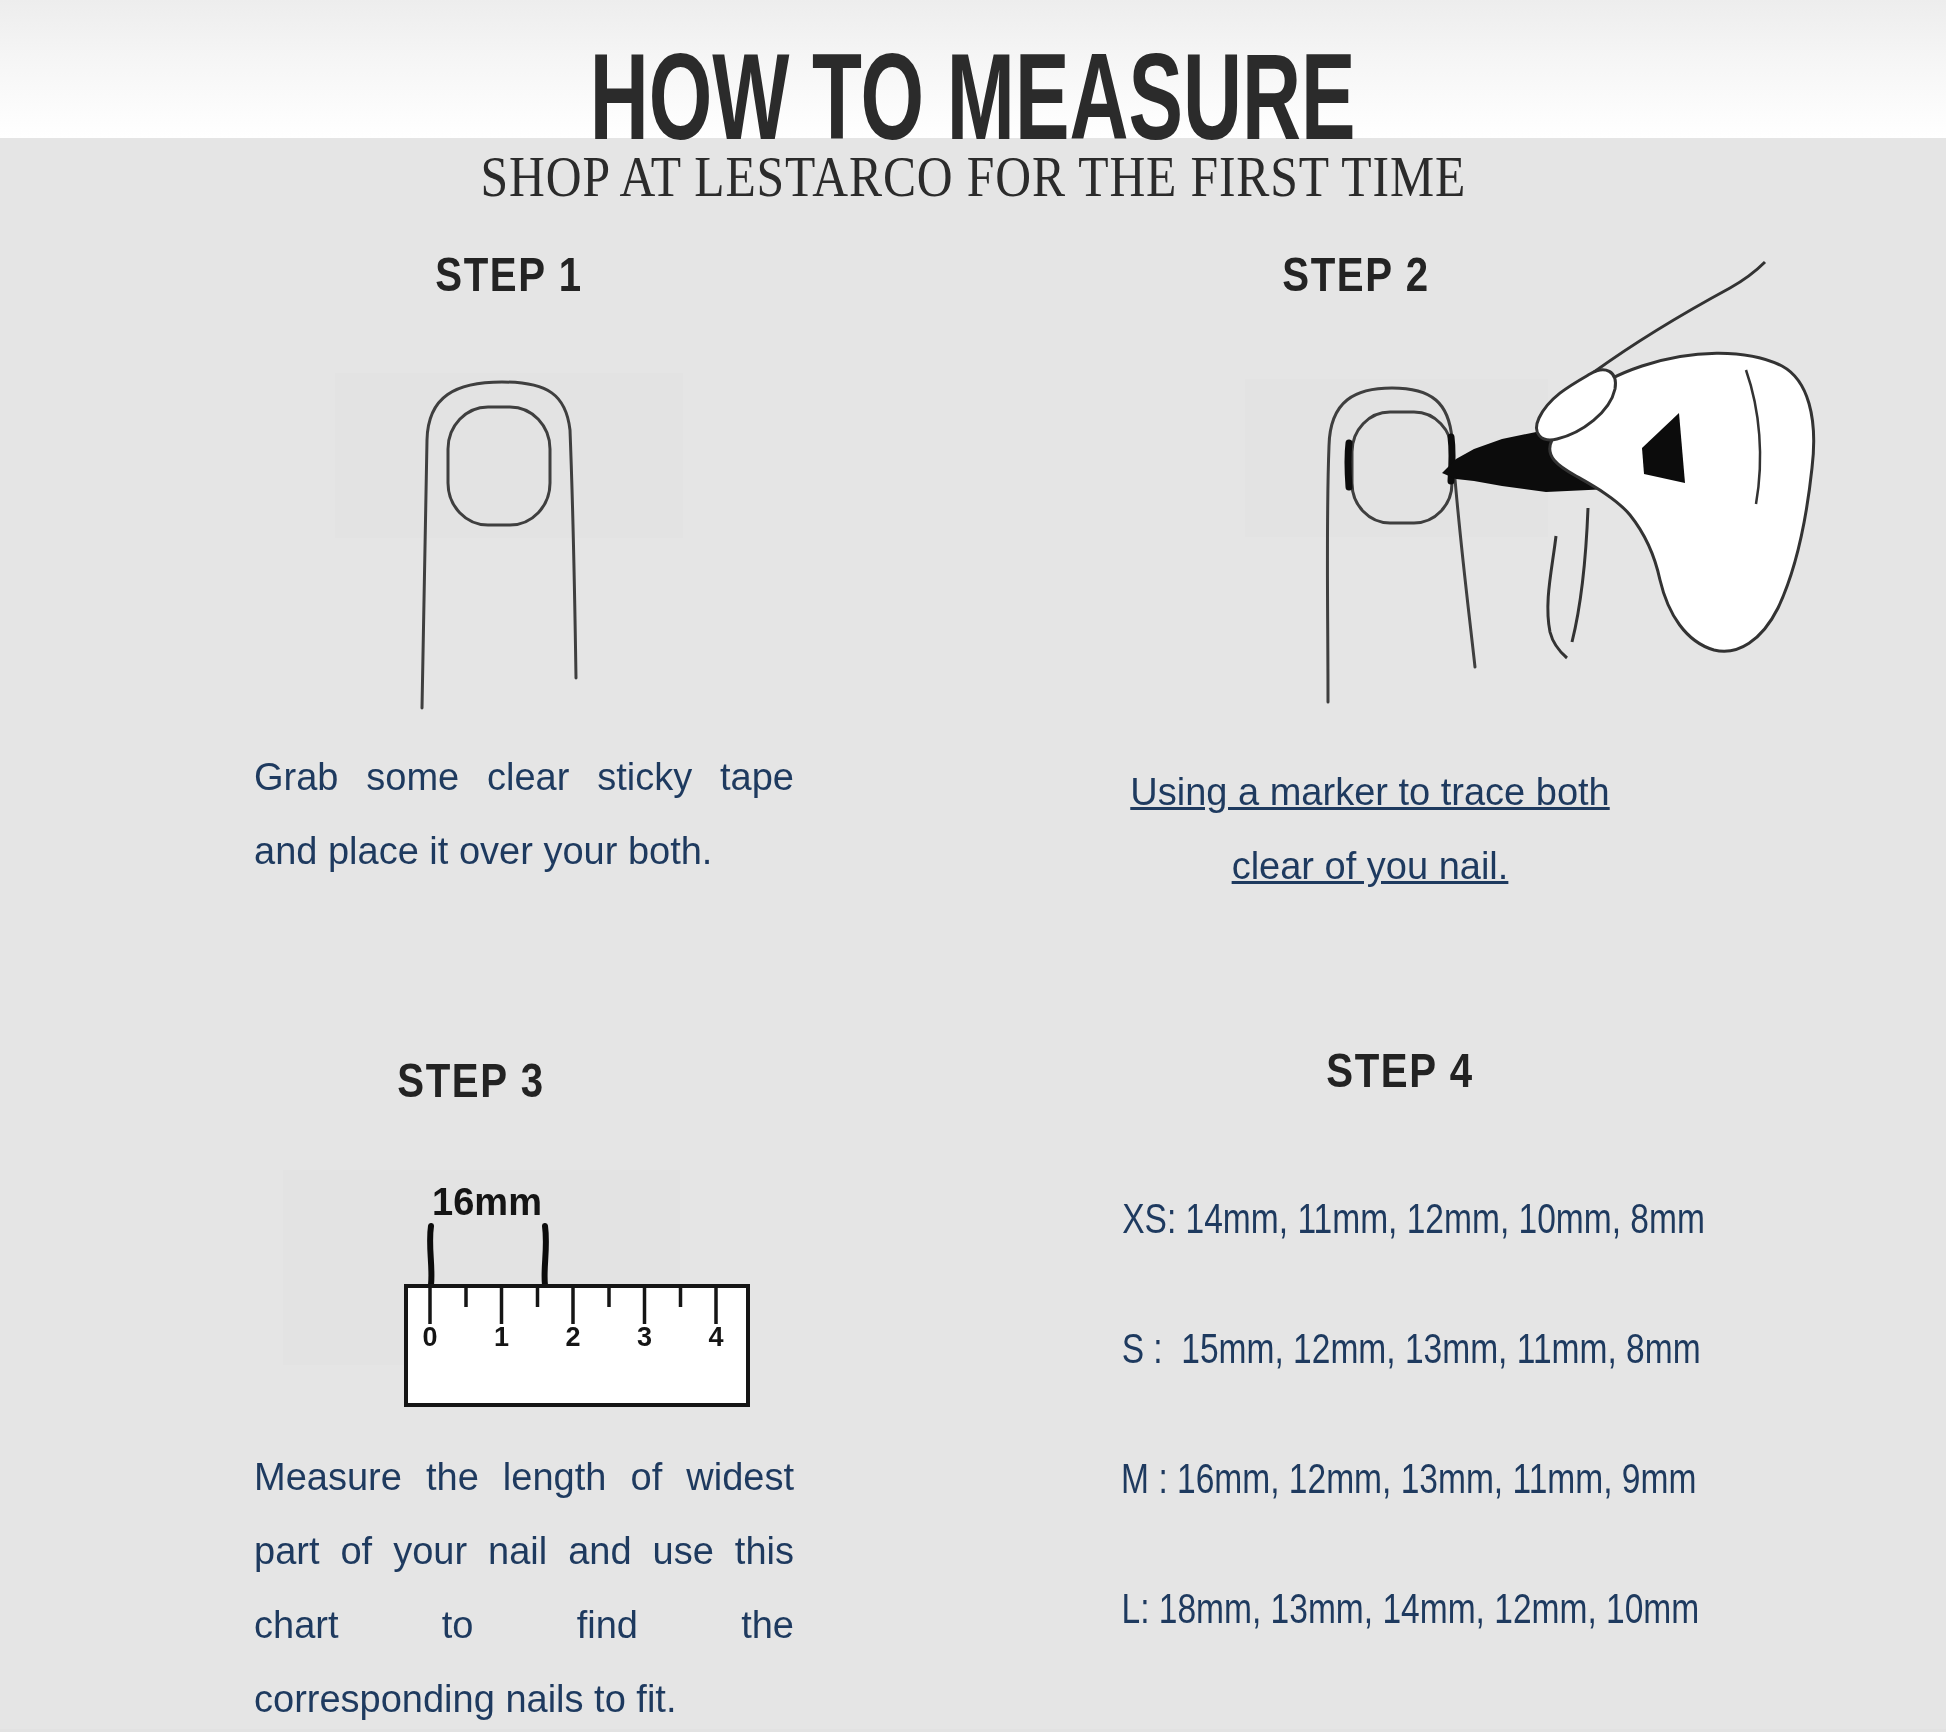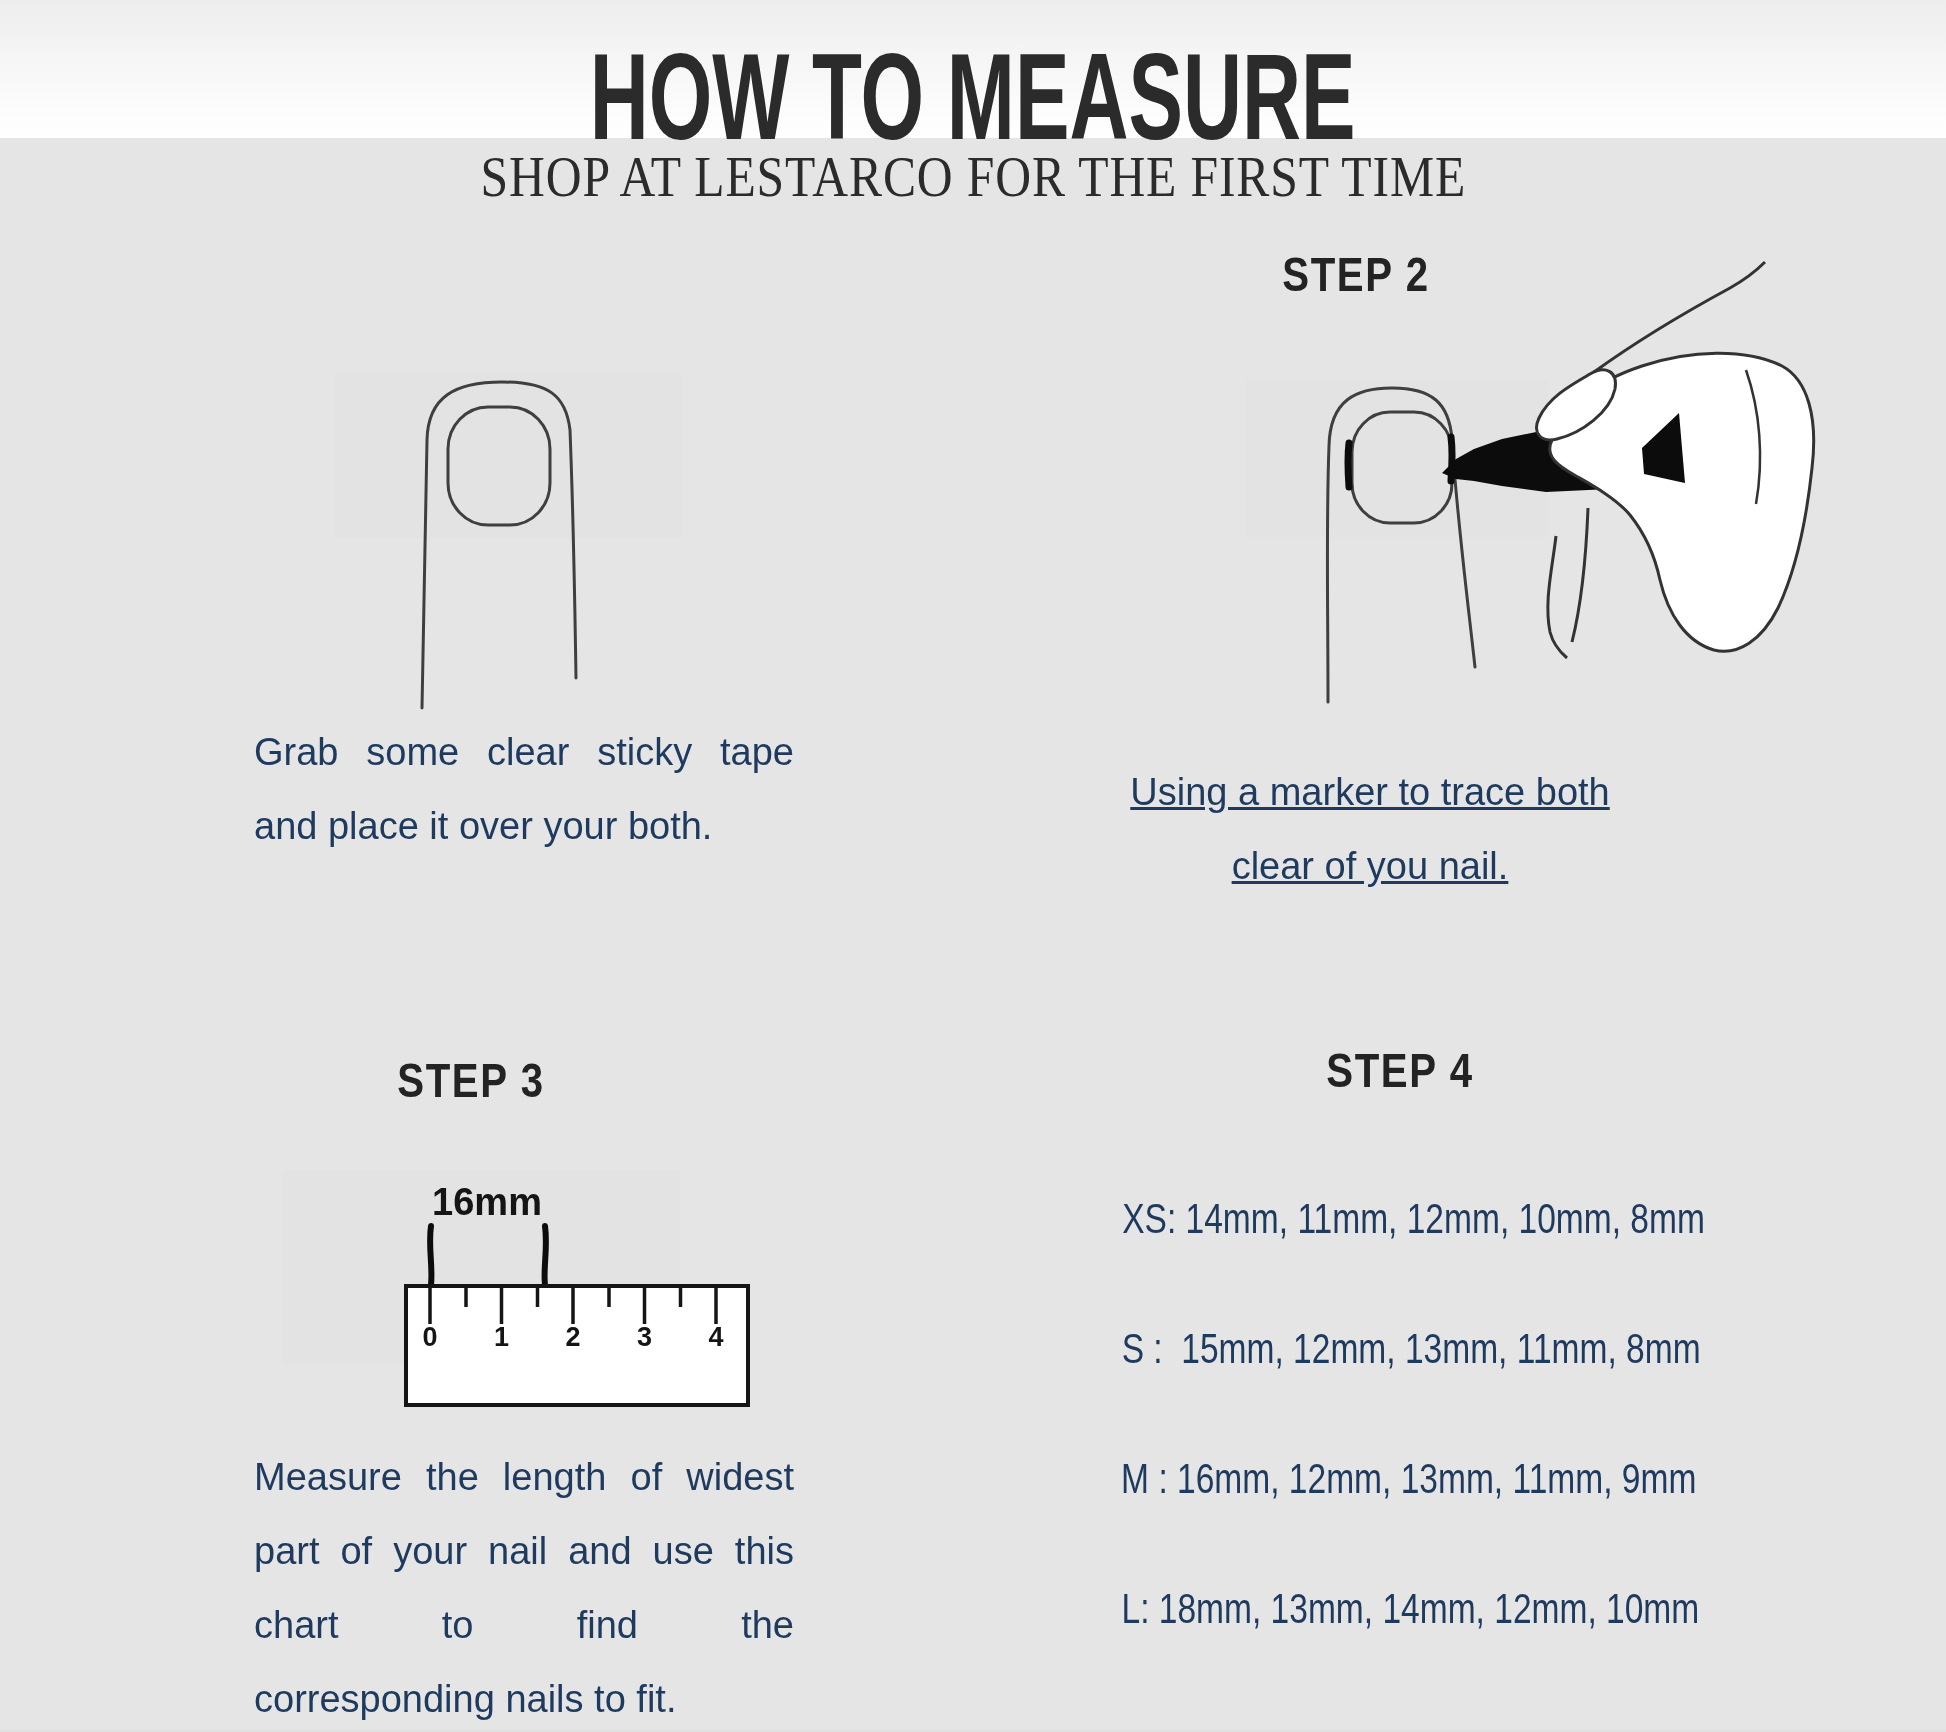--- a/index.html
+++ b/index.html
@@ -34,28 +34,31 @@
 
   <div class="top-fade"></div>
 
   <div class="abs ctr title-wrap">
     <span class="title-text">HOW TO MEASURE</span>
   </div>
   <div class="abs ctr subtitle-wrap">
     <span class="subtitle-text">SHOP AT LESTARCO FOR THE FIRST TIME</span>
   </div>
 
+  <div class="abs ctr step-heading" style="left:259px;top:250px;width:500px;">
+    <span class="sh-text">STEP 1</span>
+  </div>
 
   <svg class="abs" style="left:320px;top:280px;" width="400" height="490" viewBox="0 0 400 490">
     <rect x="15" y="93" width="348" height="165" fill="#e3e3e3"></rect>
     <path d="M102,428 C104,318 105,238 107,160 C108,116 136,102 182,102 C228,102 246,115 250,150 C253,226 255,332 256,398" fill="none" stroke="#3f3f3f" stroke-width="3" stroke-linecap="round"></path>
     <rect x="128" y="127" width="102" height="118" rx="40" ry="42" fill="none" stroke="#3f3f3f" stroke-width="3"></rect>
   </svg>
 
-  <div class="abs body-text" style="left:254px;top:715px;width:540px;">
+  <div class="abs body-text" style="left:254px;top:740px;width:540px;">
     <div class="jline">Grab some clear sticky tape</div>
     <div>and place it over your both.</div>
   </div>
 
   <div class="abs ctr step-heading" style="left:1106px;top:250px;width:500px;">
     <span class="sh-text">STEP 2</span>
   </div>
 
   <svg class="abs" style="left:1190px;top:240px;" width="640" height="560" viewBox="0 0 640 560">
     <rect x="55" y="139" width="303" height="158" fill="#e3e3e3"></rect>

